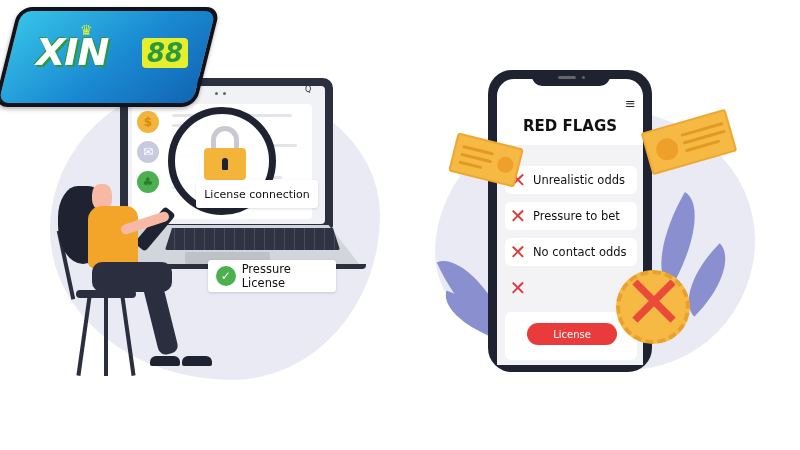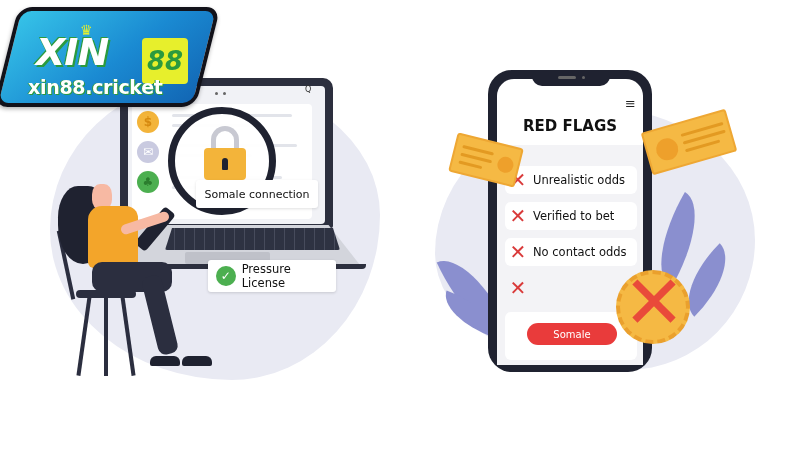--- a/index.html
+++ b/index.html
@@ -44,21 +44,21 @@
   .shoe1 { left: 150px; top: 356px; width: 30px; height: 10px; background: #1f2230; border-radius: 6px 6px 2px 2px; }
   .shoe2 { left: 182px; top: 356px; width: 30px; height: 10px; background: #1f2230; border-radius: 6px 6px 2px 2px; }
   .stool-seat { left: 76px; top: 290px; width: 60px; height: 8px; background: #2b2e3f; border-radius: 4px; }
   .stool-leg { width: 4px; height: 80px; background: #2b2e3f; }
   .stool-back { left: 64px; top: 230px; width: 4px; height: 70px; background: #2b2e3f; transform: rotate(-12deg); }
 
   
   .logo { left: 6px; top: 7px; width: 202px; height: 100px; background: linear-gradient(135deg, #36c3e8 0%, #1a8ad2 55%, #1266b4 100%); border: 4px solid #12121a; border-radius: 14px; transform: skewX(-14deg); box-shadow: 0 2px 4px rgba(0,0,0,0.3); }
   .logo-content { left: 14px; top: 18px; width: 190px; height: 80px; }
   .logo-xin { position: absolute; left: 22px; top: 12px; font-family: "DejaVu Sans", sans-serif; font-weight: bold; font-style: italic; font-size: 38px; color: #ffffff; letter-spacing: -1px; text-shadow: 0 0 0 #38a64a, 2px 2px 0 #2b9a3e, -1px -1px 0 #2b9a3e; }
-  .logo-88 { position: absolute; left: 128px; top: 20px; background: #e7ef2c; color: #2b9a3e; font-family: "DejaVu Sans", sans-serif; font-weight: bold; font-style: italic; font-size: 26px; padding: 8px 5px; border-radius: 4px; line-height: 30px; }
+  .logo-88 { position: absolute; left: 128px; top: 20px; background: #e7ef2c; color: #2b9a3e; font-family: "DejaVu Sans", sans-serif; font-weight: bold; font-style: italic; font-size: 26px; padding: 0 5px; border-radius: 4px; line-height: 30px; }
   .logo-crown { position: absolute; left: 66px; top: 4px; color: #e7ef2c; font-size: 14px; }
   .logo-domain { position: absolute; left: 14px; top: 58px; font-family: "DejaVu Sans", sans-serif; font-weight: bold; font-size: 19px; color: #ffffff; text-shadow: 1px 1px 0 #2b9a3e, -1px 0 0 #2b9a3e; letter-spacing: -0.3px; }
 
   
   .blob-right { left: 435px; top: 110px; width: 320px; height: 260px; background: #e9eaf3; border-radius: 50% 45% 40% 55% / 55% 50% 50% 45%; }
   .leaf { background: #8a8fcf; border-radius: 0 100% 0 100%; }
   .phone { left: 488px; top: 70px; width: 164px; height: 302px; background: #1f2230; border-radius: 24px; }
   .phone-screen { left: 497px; top: 79px; width: 146px; height: 284px; background: #ffffff; border-radius: 17px; overflow: hidden; }
   .notch { left: 532px; top: 70px; width: 78px; height: 16px; background: #1f2230; border-radius: 0 0 10px 10px; }
   .notch-bar { left: 558px; top: 76px; width: 18px; height: 3px; background: #666; border-radius: 2px; }
@@ -107,21 +107,21 @@
 <div class="abs laptop-base"></div>
 <div class="abs keyboard"></div>
 <div class="abs trackpad"></div>
 <div class="abs laptop-edge"></div>
 
 <div class="abs magnifier"></div>
 <div class="abs handle"></div>
 <div class="abs lock-shackle"></div>
 <div class="abs lock-body"></div>
 <div class="abs lock-hole"></div>
-<div class="abs label-secure">Somale connection</div>
+<div class="abs label-secure">License connection</div>
 
 <div class="abs hair"></div>
 <div class="abs face"></div>
 <div class="abs torso"></div>
 <div class="abs arm"></div>
 <div class="abs legs"></div>
 <div class="abs shin"></div>
 <div class="abs stool-seat"></div>
 <div class="abs shoe1"></div>
 <div class="abs shoe2"></div>
@@ -129,21 +129,20 @@
 <div class="abs label-verified">
   <span class="check">✓</span>
   <span>Pressure License</span>
 </div>
 
 <div class="abs logo"></div>
 <div class="abs logo-content">
   <span class="logo-crown">♛</span>
   <span class="logo-xin">XIN</span>
   <span class="logo-88">88</span>
-  <span class="logo-domain">xin88.cricket</span>
 </div>
 
 <div class="abs blob-right"></div>
 <div class="abs leaf" style="left:455px;top:250px;width:38px;height:95px;transform:rotate(-25deg);"></div>
 <div class="abs leaf" style="left:440px;top:300px;width:60px;height:28px;transform:rotate(20deg);"></div>
 <div class="abs leaf" style="left:660px;top:195px;width:36px;height:90px;transform:rotate(30deg);"></div>
 <div class="abs leaf" style="left:690px;top:245px;width:34px;height:70px;transform:rotate(45deg);"></div>
 
 <div class="abs phone"></div>
 <div class="abs phone-screen"></div>
@@ -153,33 +152,33 @@
 <div class="abs rf-list-bg"></div>
 <div class="abs hamburger">≡</div>
 <div class="abs rf-title">RED FLAGS</div>
 
 <div class="abs rf-item" style="top:166px;">
   <span class="x">✕</span>
   <span>Unrealistic odds</span>
 </div>
 <div class="abs rf-item" style="top:202px;">
   <span class="x">✕</span>
-  <span>Verified to bet</span>
+  <span>Pressure to bet</span>
 </div>
 <div class="abs rf-item" style="top:238px;">
   <span class="x">✕</span>
   <span>No contact odds</span>
 </div>
 <div class="abs rf-item" style="top:274px;background:transparent;">
   <span class="x">✕</span>
   <span></span>
 </div>
 
 <div class="abs rf-bottom"></div>
-<div class="abs rf-button">Somale</div>
+<div class="abs rf-button">License</div>
 
 <div class="abs ticket" style="left:452px;top:140px;width:68px;height:40px;transform:rotate(14deg);">
   <span class="tl" style="left:6px;top:9px;width:32px;"></span>
   <span class="tl" style="left:6px;top:17px;width:32px;"></span>
   <span class="tl" style="left:6px;top:25px;width:24px;"></span>
   <span class="tc" style="left:44px;top:10px;width:16px;height:16px;"></span>
 </div>
 <div class="abs ticket" style="left:645px;top:120px;width:88px;height:44px;transform:rotate(-16deg);">
   <span class="tc" style="left:8px;top:10px;width:22px;height:22px;"></span>
   <span class="tl" style="left:36px;top:10px;width:44px;"></span>

